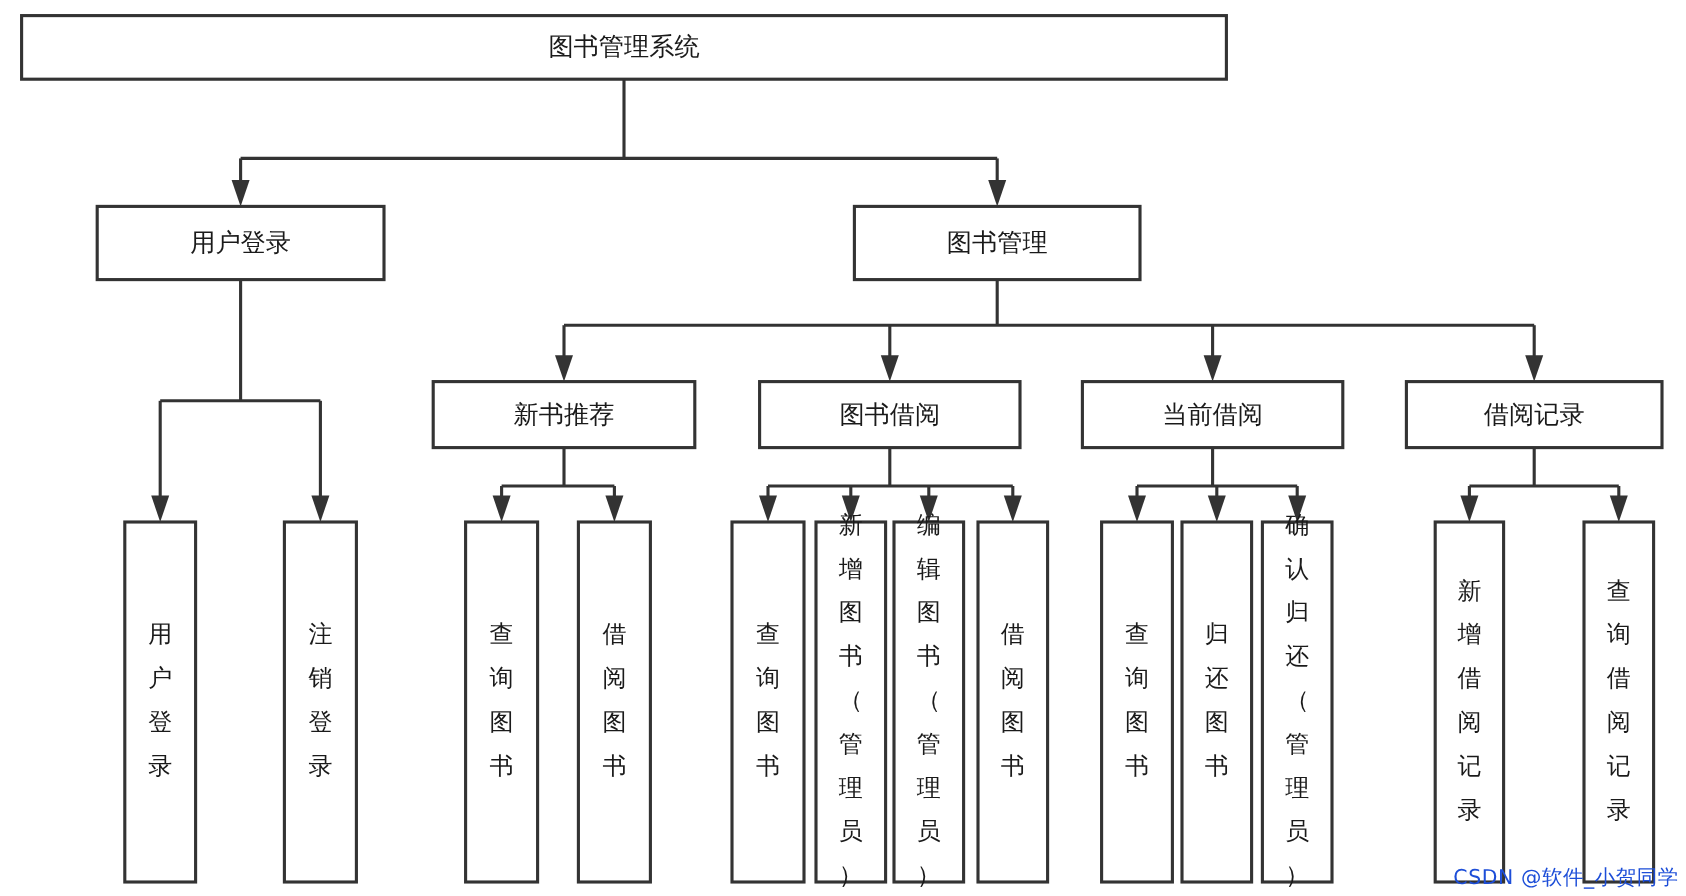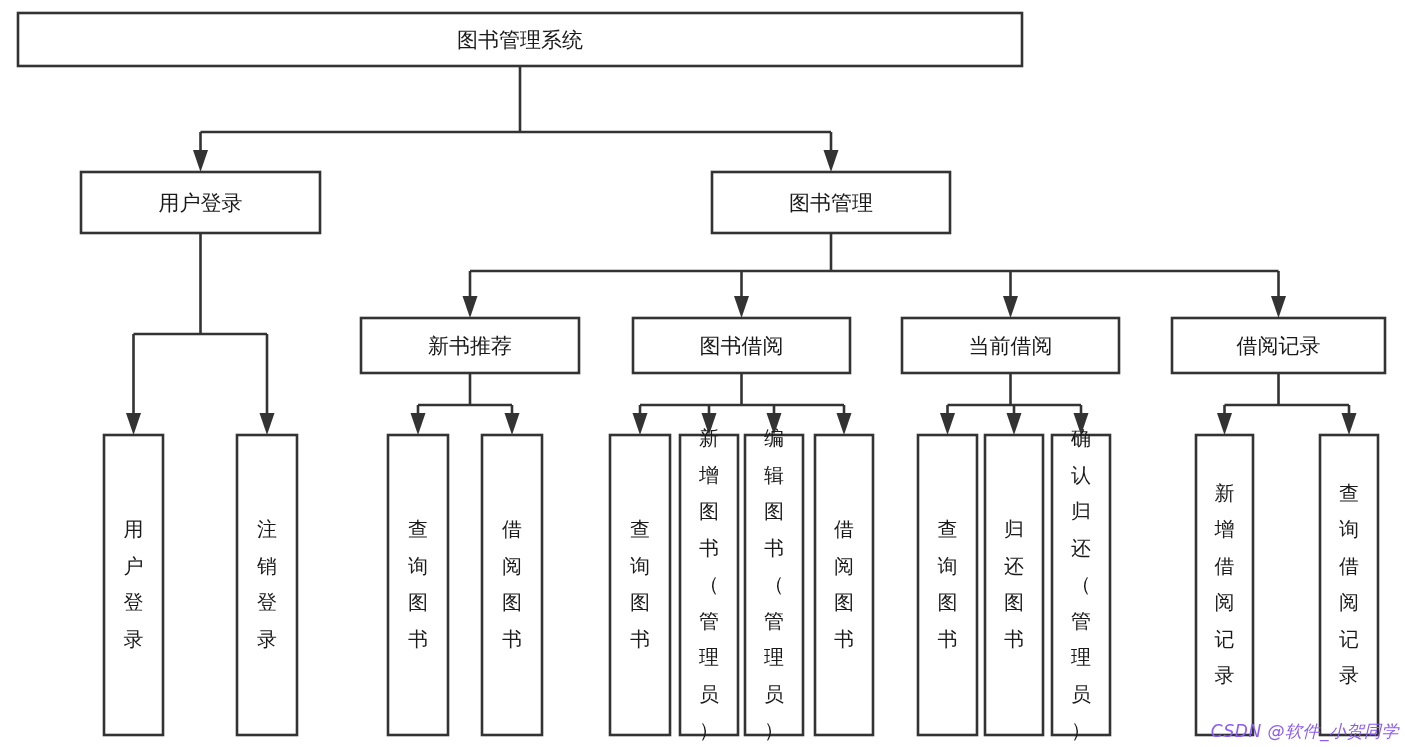--- a/index.html
+++ b/index.html
@@ -51,25 +51,24 @@
   }
   .arrow-head {
     fill: #333333;
     stroke: none;
   }
   .watermark {
     position: absolute;
     right: 6px;
     bottom: 4px;
     font-size: 17px;
-    color: #8b5cf6;
+    color: #1d4ed8;
     font-family: "DejaVu Sans", "Liberation Sans", sans-serif;
     white-space: nowrap;
     letter-spacing: 0.5px;
-    font-style: italic;
   }
 </style>
 </head>
 <body>
 
 <div id="diagram-root">
   <svg class="diagram-canvas" id="diagram-canvas" viewBox="0 0 1405 747">
     <g id="edges-layer">
         <g>
           <path class="connector-line" d="M 520 66 L 520 132"></path>

